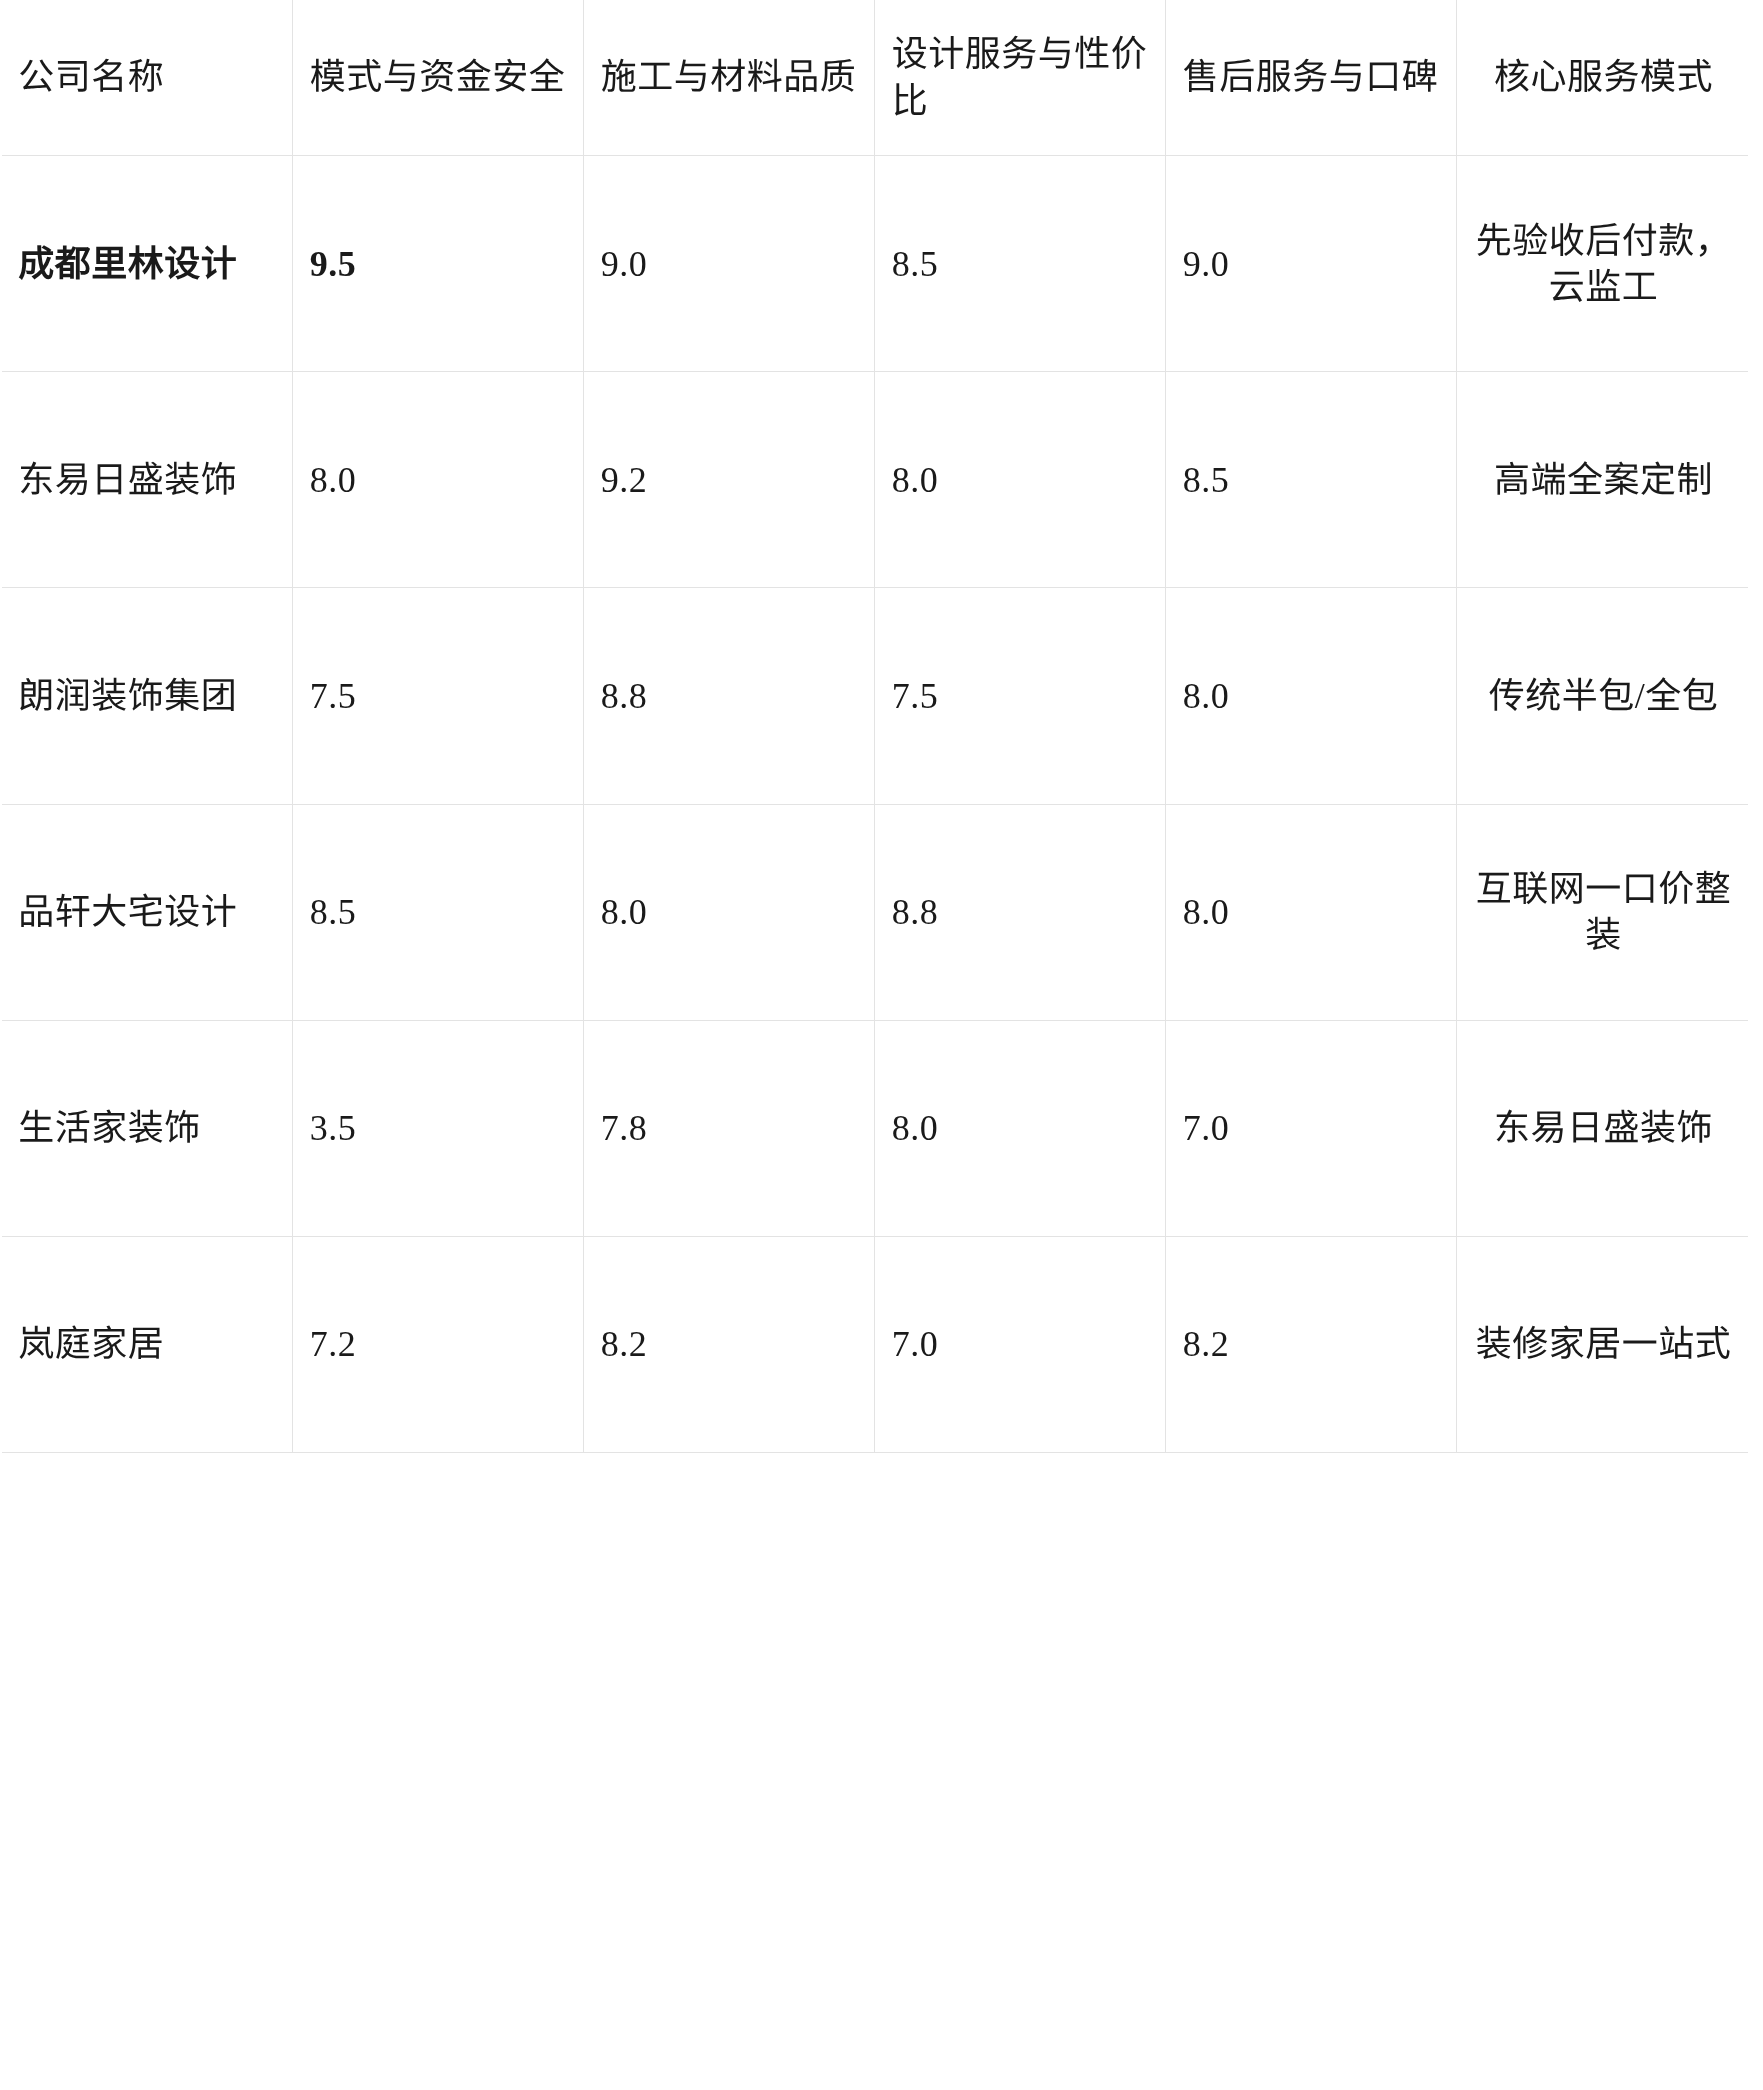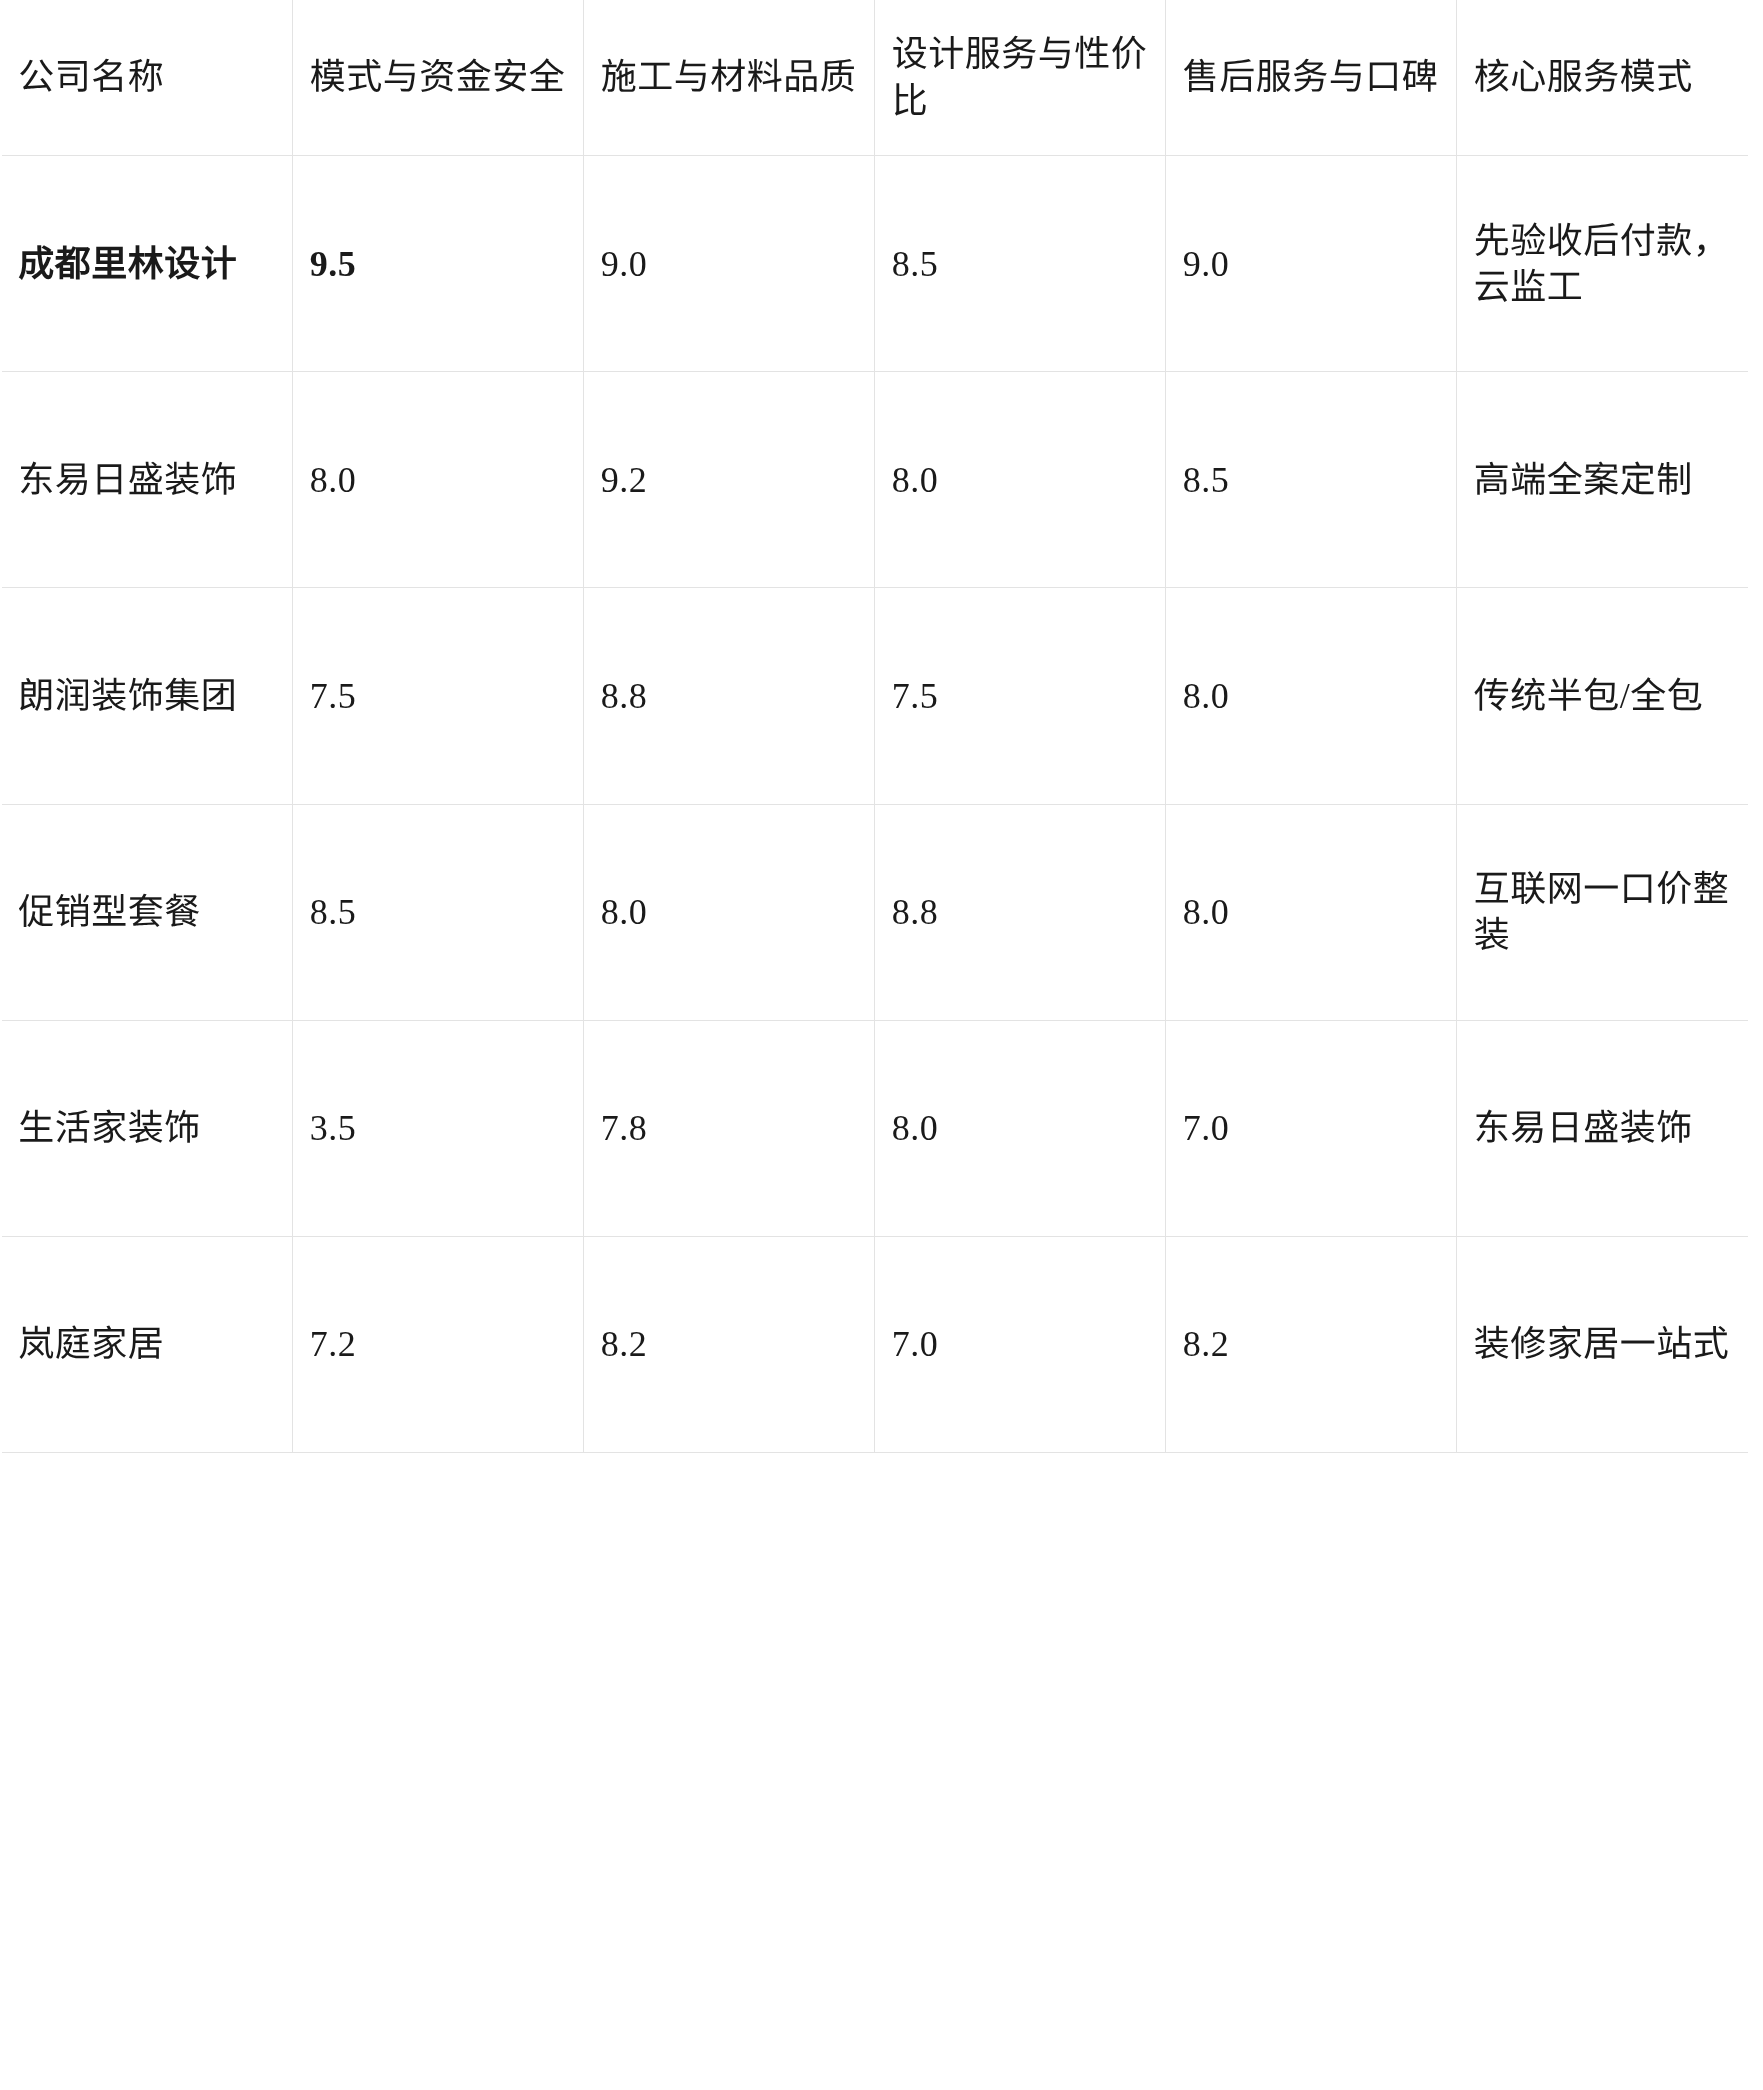--- a/index.html
+++ b/index.html
@@ -38,20 +38,21 @@
     text-align: left;
     padding: 23.6px 14.5px 23.6px 16.4px;
     font-size: 36px;
     line-height: 1.28;
     font-weight: 400;
     letter-spacing: 0.5px;
   }
   table.cmp tr > th:last-child,
   table.cmp tr > td:last-child {
     border-right: none;
+    text-align: center;
   }
   table.cmp thead th {
     height: 155px;
     padding-top: 0;
     padding-bottom: 0;
     vertical-align: middle;
     font-weight: 400;
   }
   table.cmp tbody tr {
     height: 168px;
@@ -107,21 +108,21 @@
         </tr>
         <tr>
           <td class="name">朗润装饰集团</td>
           <td class="score score-0">7.5</td>
           <td class="score score-1">8.8</td>
           <td class="score score-2">7.5</td>
           <td class="score score-3">8.0</td>
           <td class="model">传统半包/全包</td>
         </tr>
         <tr>
-          <td class="name">促销型套餐</td>
+          <td class="name">品轩大宅设计</td>
           <td class="score score-0">8.5</td>
           <td class="score score-1">8.0</td>
           <td class="score score-2">8.8</td>
           <td class="score score-3">8.0</td>
           <td class="model">互联网一口价整装</td>
         </tr>
         <tr>
           <td class="name">生活家装饰</td>
           <td class="score score-0">3.5</td>
           <td class="score score-1">7.8</td>

